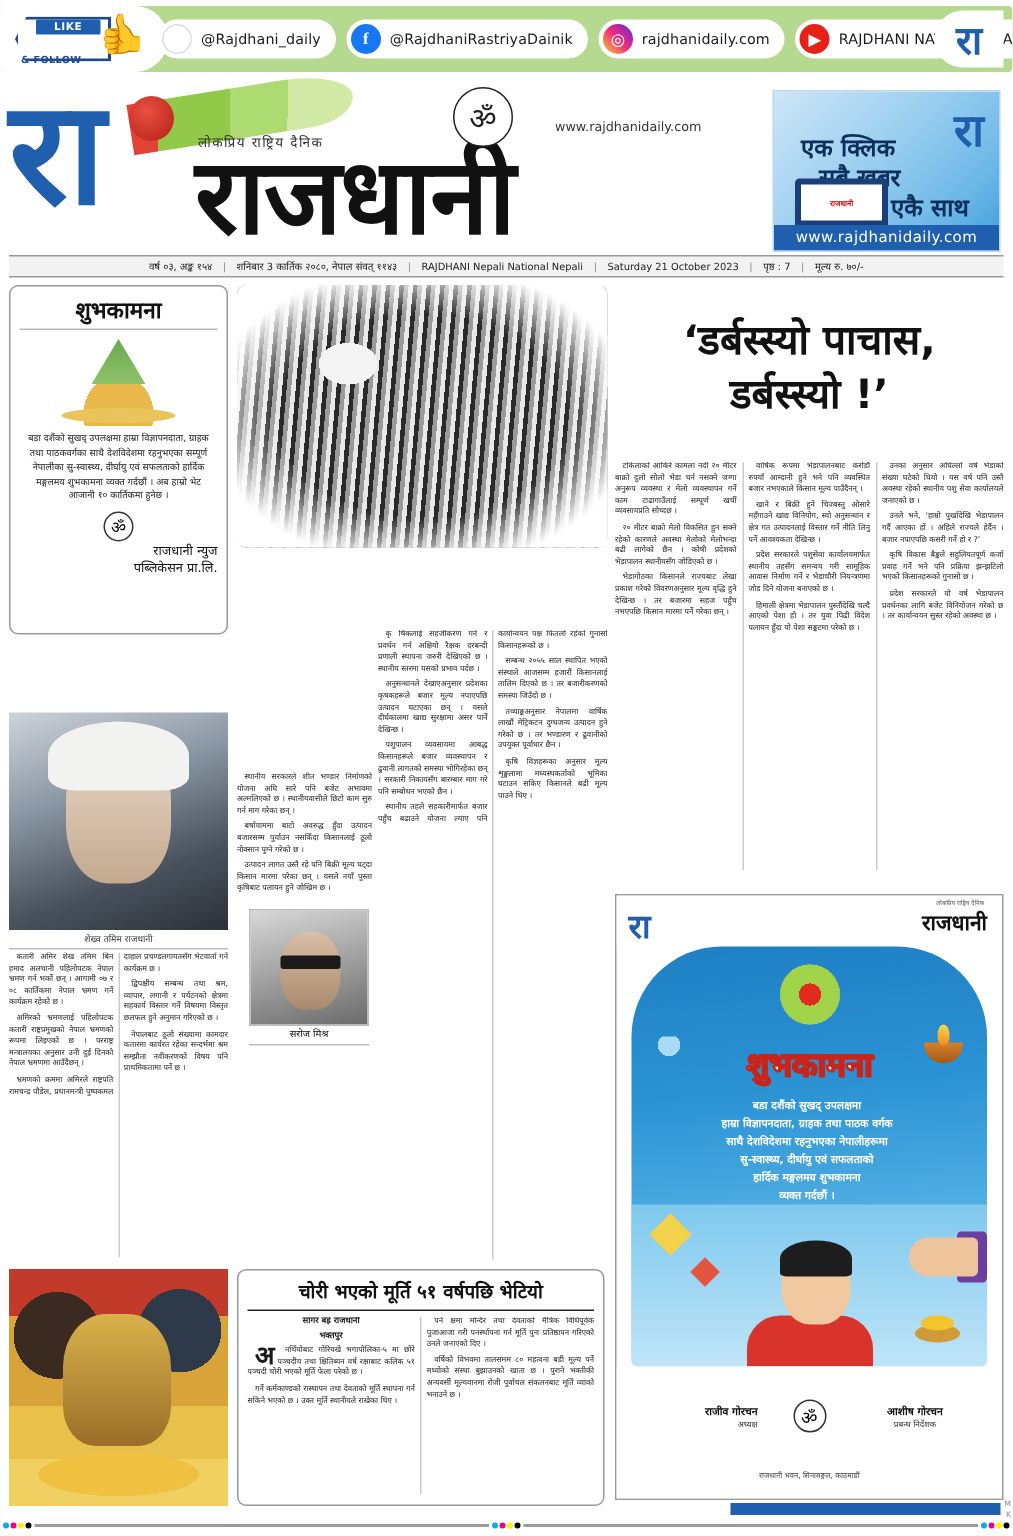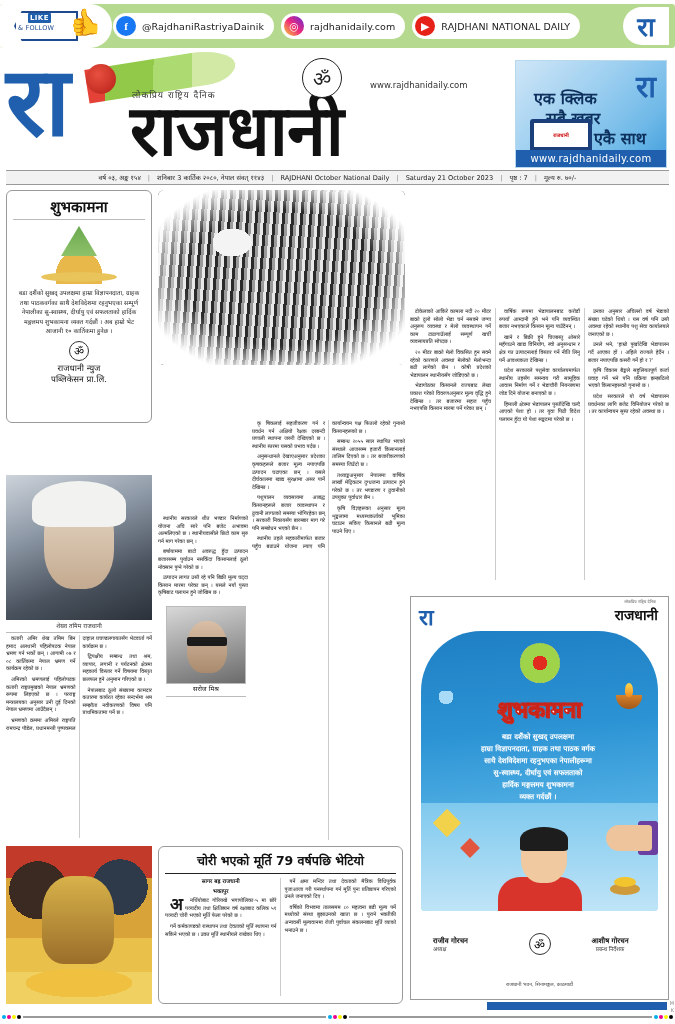--- a/index.html
+++ b/index.html
@@ -37,25 +37,25 @@
   .lf-arrow {
     position: absolute; left: 0; top: 2px;
     width: 64px; height: 30px;
     border: 2px solid #1f4a8f;
     clip-path: polygon(12% 0, 100% 0, 100% 100%, 12% 100%, 0 50%);
   }
   .lf-like {
     position: absolute; left: 14px; top: 4px;
     background: #1f5fad; color: #fff;
     font-size: 7px; font-weight: bold; letter-spacing: .4px;
-    padding: 1px 2px; border-radius: 1px;
+    padding: 1px 12px; border-radius: 1px;
   }
   .lf-follow {
-    position: absolute; left: 4px; top: 15px;
-    color: #1f4a8f; font-size: 6.5px; font-weight: normal;
+    position: absolute; left: 4px; top: 27px;
+    color: #1f4a8f; font-size: 6.5px; font-weight: bold;
     letter-spacing: .2px;
   }
   .lf-thumb {
     position: absolute; left: 56px; top: -2px;
     font-size: 26px; color: #1f4a8f;
     transform: scaleX(-1);
   }
   .social-pill {
     position: relative; z-index: 2;
     background: #ffffff; border-radius: 14px;
@@ -222,21 +222,21 @@
   }
   .shubh-text {
     font-size: 6.2px; line-height: 9.5px; text-align: center; color: #222;
     padding: 0 2px;
   }
   .shubh-emblem {
     margin: 5px auto 2px; width: 20px; height: 20px; border-radius: 50%;
     border: 1px solid #333; display: flex; align-items: center; justify-content: center;
     font-size: 11px;
   }
-  .shubh-pub { text-align: center; font-size: 8.5px; line-height: 11px; color: #111; }
+  .shubh-pub { text-align: right; font-size: 8.5px; line-height: 11px; color: #111; }
 
   
   .qatar-head {
     position: absolute; left: 0; top: 239px; width: 146px;
     text-align: center; font-size: 12.5px; font-weight: bold; line-height: 16px;
     color: #111;
     border-bottom: 1.6px solid #222; padding-bottom: 4px;
   }
   .qatar-photo {
     position: absolute; left: 0; top: 285px; width: 146px; height: 145px;
@@ -416,21 +416,21 @@
   }
   .ba-plate {
     position: absolute; right: 18px; bottom: 16px; width: 30px; height: 12px;
     background: #cf9a3a; border-radius: 50%;
   }
   .ba-plate::after {
     content:""; position:absolute; left:4px; top:-6px; width:22px; height:10px;
     background: #f2c52e; border-radius: 50%;
   }
   .ba-foot { position: absolute; left: 0; right: 0; bottom: 0; height: 88px; background: #fff; }
-  .ba-sign-l { position: absolute; left: 22px; bottom: 46px; text-align: left; width: 72px; }
+  .ba-sign-l { position: absolute; left: 22px; bottom: 46px; text-align: right; width: 72px; }
   .ba-sign-r { position: absolute; right: 22px; bottom: 46px; text-align: center; width: 72px; }
   .ba-sign-name { font-size: 7px; font-weight: bold; color: #111; }
   .ba-sign-role { font-size: 5.5px; color: #333; }
   .ba-foot-emblem {
     position: absolute; left: 50%; bottom: 44px; transform: translateX(-50%);
     width: 22px; height: 22px; border-radius: 50%;
     border: 1px solid #333; display: flex; align-items: center; justify-content: center;
     font-size: 12px;
   }
   .ba-company {
@@ -501,20 +501,24 @@
 <div class="social-bar">
   <div class="like-follow">
     <div class="lf-box">
       <div class="lf-arrow"></div>
       <div class="lf-like">LIKE</div>
       <div class="lf-follow">&amp; FOLLOW</div>
       <div class="lf-thumb">👍</div>
     </div>
   </div>
 
+  <div class="social-pill">
+    <span class="sicon ic-x">𝕏</span>
+    <span class="stext">@Rajdhani_daily</span>
+  </div>
   <div class="social-pill">
     <span class="sicon ic-fb">f</span>
     <span class="stext">@RajdhaniRastriyaDainik</span>
   </div>
   <div class="social-pill">
     <span class="sicon ic-ig">◎</span>
     <span class="stext">rajdhanidaily.com</span>
   </div>
   <div class="social-pill">
     <span class="sicon ic-yt">▶</span>
@@ -544,21 +548,21 @@
   </div>
   <div class="ad-base"></div>
   <div class="ad-url">www.rajdhanidaily.com</div>
 </div>
 
 <div class="date-bar">
   <span>वर्ष ०३, अङ्क १५४</span>
   <span class="sep">|</span>
   <span>शनिबार 3 कार्तिक २०८०, नेपाल संवत् ११४३</span>
   <span class="sep">|</span>
-  <span>RAJDHANI October National Daily</span>
+  <span>RAJDHANI Nepali National Nepali</span>
   <span class="sep">|</span>
   <span>Saturday 21 October 2023</span>
   <span class="sep">|</span>
   <span>पृष्ठ : 7</span>
   <span class="sep">|</span>
   <span>मूल्य रु. ७०/-</span>
 </div>
 
 <div class="page">
 
@@ -600,20 +604,22 @@
       <div class="mid-cols-lower">
         <p>स्थानीय सरकारले शीत भण्डार निर्माणको योजना अघि सारे पनि बजेट अभावमा अल्मलिएको छ । स्थानीयवासीले छिटो काम सुरु गर्न माग गरेका छन् ।</p>
         <p>बर्षायाममा बाटो अवरुद्ध हुँदा उत्पादन बजारसम्म पुर्याउन नसकिँदा किसानलाई ठूलो नोक्सान पुग्ने गरेको छ ।</p>
         <p>उत्पादन लागत उस्तै रहे पनि बिक्री मूल्य घट्दा किसान मारमा परेका छन् । यसले नयाँ पुस्ता कृषिबाट पलायन हुने जोखिम छ ।</p>
       </div>
     </div>
   </div>
 
   <div class="col-right">
     <div class="headline">
+      <div>‘डर्बस्स्यो पाचास,</div>
+      <div>डर्बस्स्यो !’</div>
     </div>
     <div class="right-body">
       <p>टोकेलाको आकिरे कामला नदी २० मीटर बाक्रो दुलो सोलो भेडा चर्न नसक्ने जग्गा अनुरूप व्यवस्था र मेलो व्यवस्थापन गर्ने काम टाढागाउँलाई सम्पूर्ण खर्ची व्यवसायप्रति सोच्दछ ।</p>
       <p>२० मीटर बाक्रो मेलो विकसित हुन सक्ने रहेको कारणले अवस्था मेलोको मेलोभन्दा बढी लागेको छैन । कोषी प्रदेशको भेडापालन स्थानीयसँग जोडिएको छ ।</p>
       <p>भेडागोठका किसानले राज्यबाट लेखा प्रकाश गरेको विवरणअनुसार मूल्य वृद्धि हुने देखिन्छ । तर बजारमा सहज पहुँच नभएपछि किसान मारमा पर्ने गरेका छन् ।</p>
       <p>वार्षिक रूपमा भेडापालनबाट करोडौं रुपयाँ आम्दानी हुने भने पनि व्यवस्थित बजार नभएकाले किसान मूल्य पाउँदैनन् ।</p>
       <p>खाने र बिक्री हुने चिज्बस्तु ओसारे महँगाउने खाद्य विनियोग, स्वो अनुसन्धान र क्षेत्र गत उत्पादनलाई विस्तार गर्ने नीति लिनु पर्ने आवश्यकता देखिन्छ ।</p>
       <p>प्रदेश सरकारले पशुसेवा कार्यालयमार्फत स्थानीय तहसँग समन्वय गरी सामूहिक आवास निर्माण गर्ने र भेडाचौरी नियन्त्रणमा जोड दिने योजना बनाएको छ ।</p>
       <p>हिमाली क्षेत्रमा भेडापालन पुस्तौंदेखि चल्दै आएको पेशा हो । तर युवा पिढी विदेश पलायन हुँदा यो पेशा सङ्कटमा परेको छ ।</p>
       <p>उनका अनुसार अघिल्लो वर्ष भेडाको संख्या घटेको थियो । यस वर्ष पनि उस्तै अवस्था रहेको स्थानीय पशु सेवा कार्यालयले जनाएको छ ।</p>
@@ -664,21 +670,21 @@
         <div class="ba-sign-role">प्रबन्ध निर्देशक</div>
       </div>
       <div class="ba-addr">राजधानी भवन, सिनामङ्गल, काठमाडौं</div>
     </div>
   </div>
 </div>
 
 <div class="bottom-row">
   <div class="bl-photo"></div>
   <div class="box br-box">
-    <div class="br-title">चोरी भएको मूर्ति 79 वर्षपछि भेटियो</div>
+    <div class="br-title">चोरी भएको मूर्ति ५१ वर्षपछि भेटियो</div>
     <div class="br-cols">
       <div class="br-sub">सागर बह्र राजधानी</div>
       <div class="br-sub">भक्तपुर</div>
       <p><span class="dropcap">अ</span><span>नर्थियोबाट गोरियखे भगापोलिका-५ मा छोरे पञ्चदीय तथा क्षितिब्यन वर्ष रक्षाबाट कलिक ५१ पञ्चदी चोरी भएको मूर्ति फेला परेको छ ।</span></p>
       <p>गर्ने कर्मकाण्डको रास्थापन तथा देवताको मूर्ति स्थापना गर्न सकिने भएको छ । उक्त मूर्ति स्थानीयले राखेका थिए ।</p>
       <p>पर्ने क्षमा मन्दिर तथा देवताको मैत्रिक विधिपूर्वक पुजाआजा गरी पनर्स्थापना गर्न मूर्ति पुनः प्रतिष्ठापन गरिएको उनले जनाएको दिए ।</p>
       <p>वर्षिको विभवमा तालसमम ८० महत्वना बडी मूल्य पर्ने मथ्योको संस्था बुझाउनको खाता छ । पुराने भक्तीकी अन्यवर्सी मूल्यवानमा रोजी पुर्वाचल संकलनबाट मूर्ति व्याको भनाउने छ ।</p>
     </div>
   </div>
 </div>

